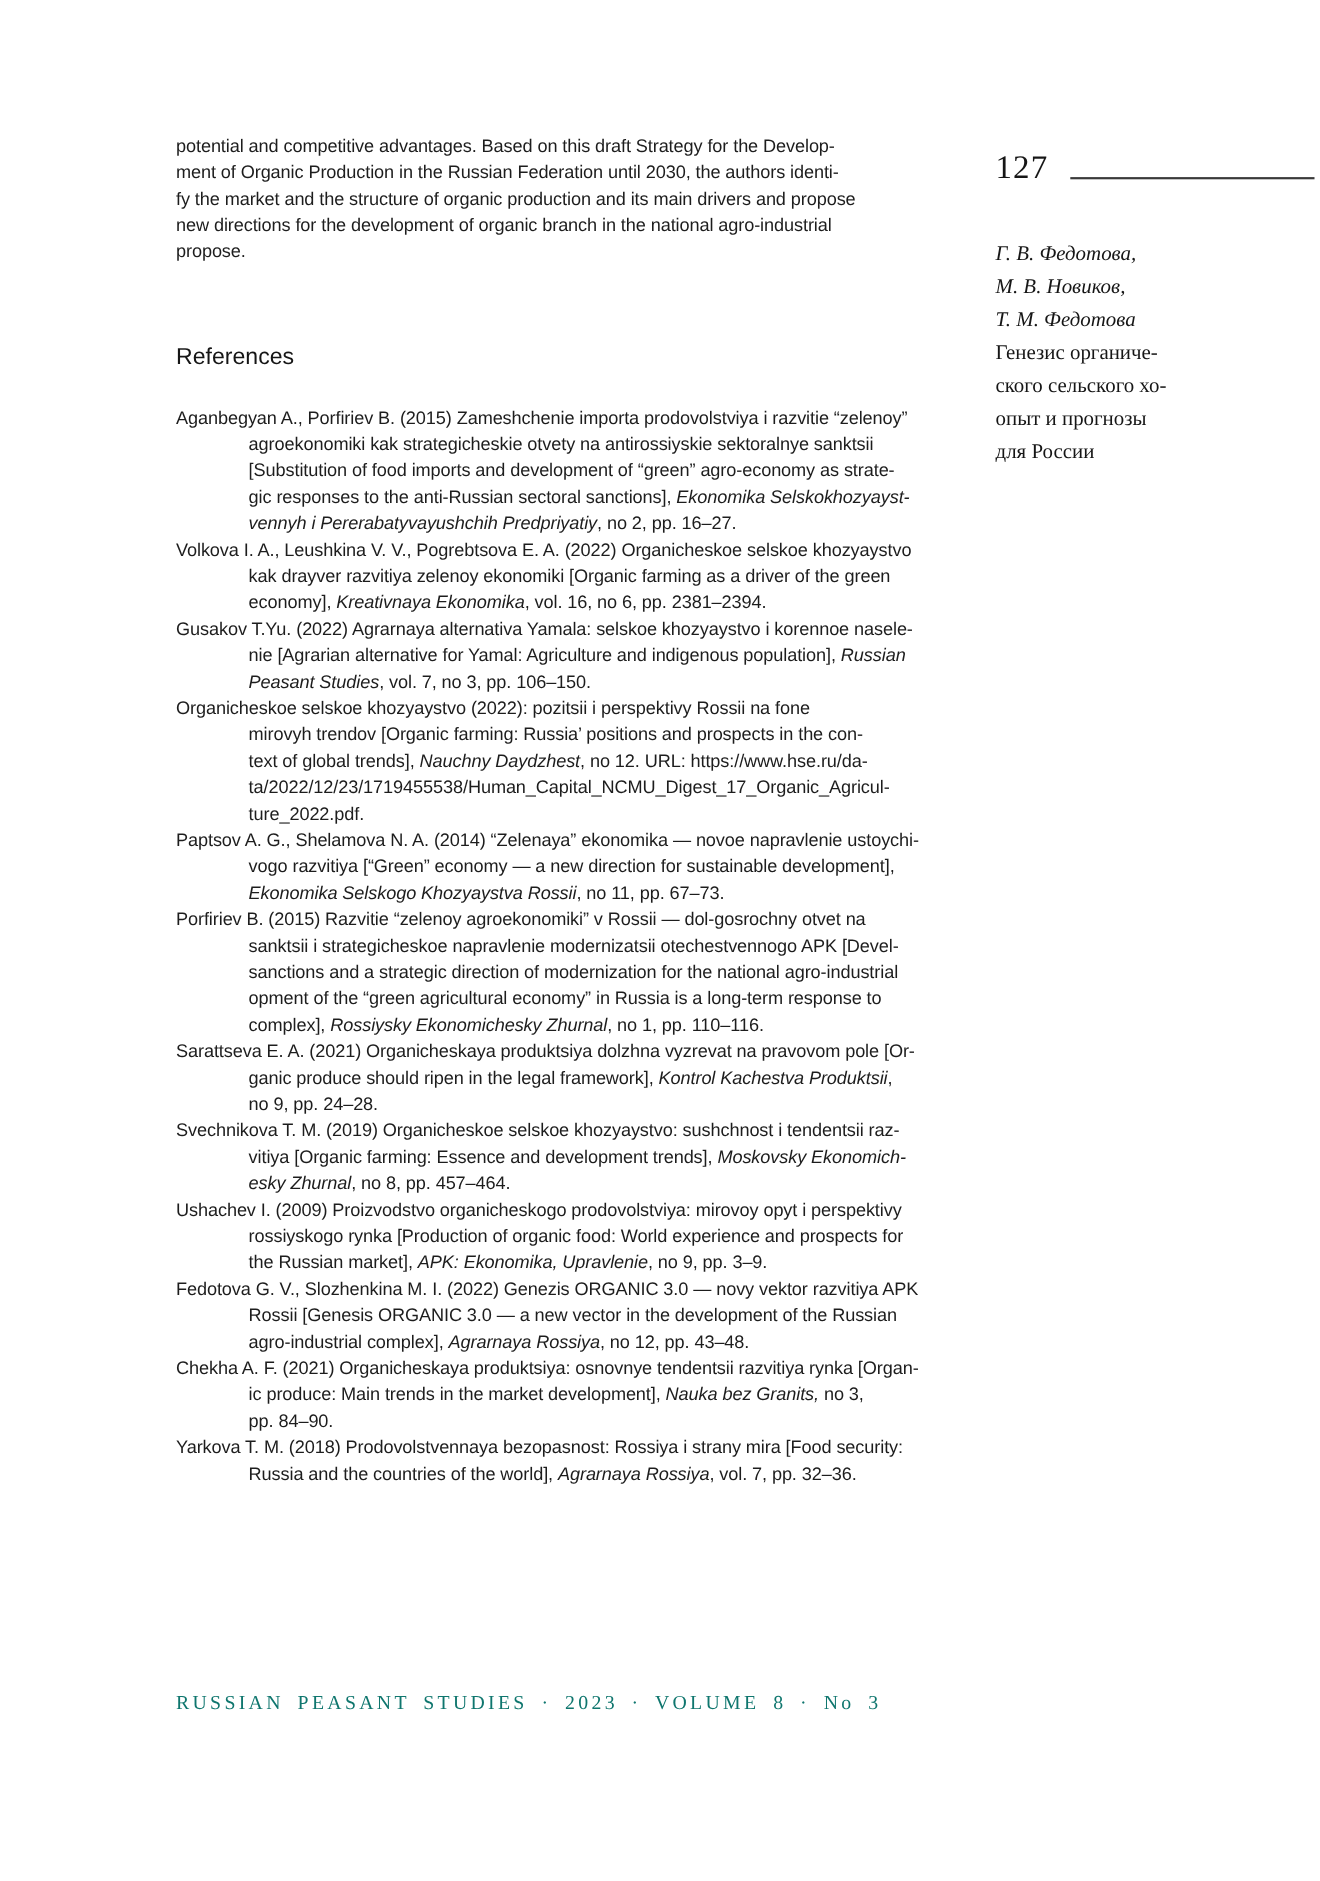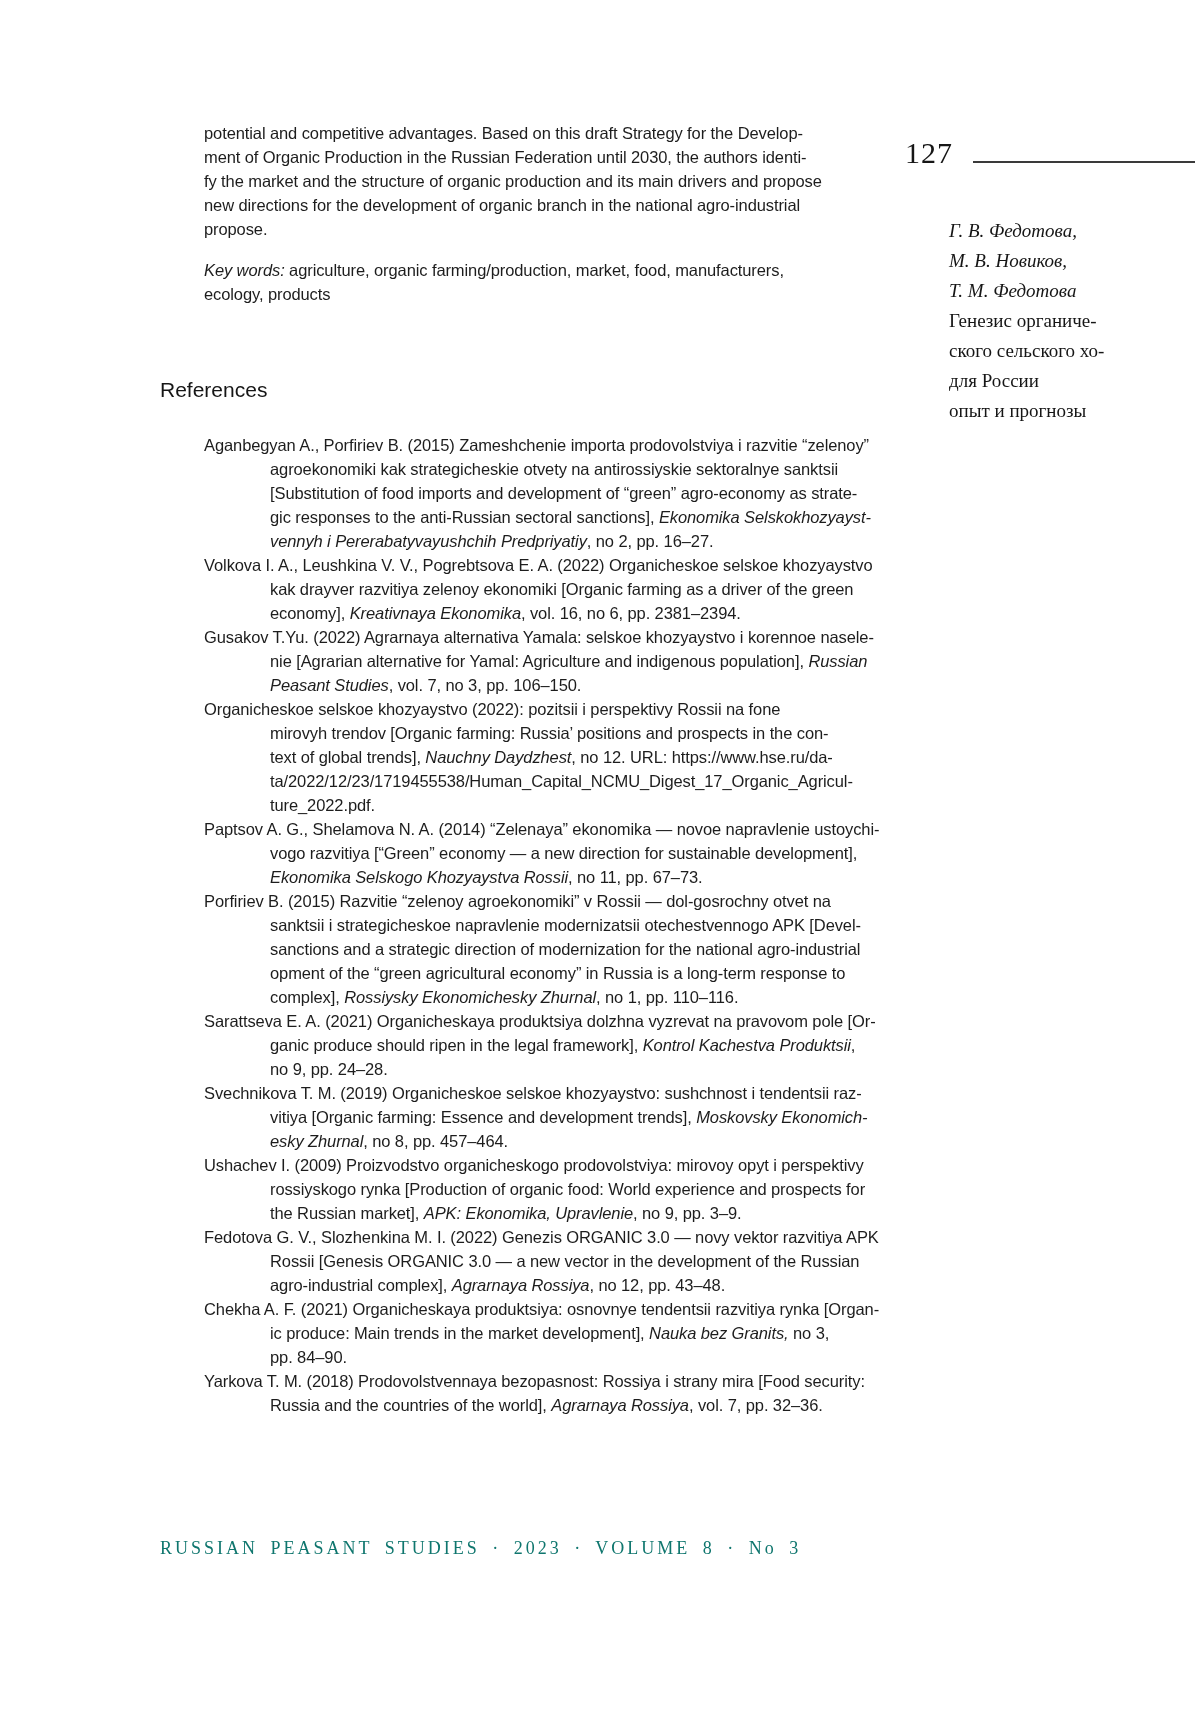--- a/index.html
+++ b/index.html
@@ -2,21 +2,21 @@
 <html><head>
 <meta charset="utf-8">
 <style>
   html,body{margin:0;padding:0;}
   body{
     width:1200px;height:1710px;background:#ffffff;position:relative;
     font-family:"Liberation Sans",sans-serif;color:#1d1d1d;
     -webkit-font-smoothing:antialiased;
   }
   .main{position:absolute;left:160px;top:121px;width:730px;}
-  .tline{white-space:nowrap;margin-left:44px;}
+  .tline{white-space:nowrap;}
   .para{font-size:16.5px;line-height:24px;letter-spacing:-0.1px;}
   .keywords{margin-top:17px;}
   .it{font-style:italic;}
   .refs-heading{
     margin:0;margin-top:72px;font-size:21px;font-weight:400;
     letter-spacing:0;color:#161616;
   }
   .ref-list{margin-top:31px;font-size:16.5px;line-height:24px;letter-spacing:-0.1px;}
   .ref-entry{margin:0;}
   .ref-list .tline.cont{padding-left:66px;}
@@ -38,24 +38,20 @@
 </head>
 <body>
 
 <div class="main">
   <div class="para">
       <div class="tline"><span>potential and competitive advantages. Based on this draft Strategy for the Develop-</span></div>
       <div class="tline"><span>ment of Organic Production in the Russian Federation until 2030, the authors identi-</span></div>
       <div class="tline"><span>fy the market and the structure of organic production and its main drivers and propose</span></div>
       <div class="tline"><span>new directions for the development of organic branch in the national agro-industrial</span></div>
       <div class="tline"><span>propose.</span></div>
-    </div>
-  <div class="para keywords">
-      <div class="tline"><span class="it">Key words:</span><span> agriculture, organic farming/production, market, food, manufacturers,</span></div>
-      <div class="tline"><span>ecology, products</span></div>
     </div>
   <h2 class="refs-heading">References</h2>
   <div class="ref-list">
       <div class="ref-entry">
         <div class="tline"><span>Aganbegyan A., Porfiriev B. (2015) Zameshchenie importa prodovolstviya i razvitie “zelenoy”</span></div>
         <div class="tline cont"><span>agroekonomiki kak strategicheskie otvety na antirossiyskie sektoralnye sanktsii</span></div>
         <div class="tline cont"><span>[Substitution of food imports and development of “green” agro-economy as strate-</span></div>
         <div class="tline cont"><span>gic responses to the anti-Russian sectoral sanctions], </span><span class="it">Ekonomika Selskokhozyayst-</span></div>
         <div class="tline cont"><span class="it">vennyh i Pererabatyvayushchih Predpriyatiy</span><span>, no 2, pp. 16–27.</span></div>
       </div>
@@ -126,18 +122,18 @@
     <span class="rule"></span>
   </div>
   <div class="authors">
       <div class="tline"><span>Г. В. Федотова,</span></div>
       <div class="tline"><span>М. В. Новиков,</span></div>
       <div class="tline"><span>Т. М. Федотова</span></div>
     </div>
   <div class="side-title">
       <div class="tline"><span>Генезис органиче-</span></div>
       <div class="tline"><span>ского сельского хо-</span></div>
+      <div class="tline"><span>опыт и прогнозы</span></div>
       <div class="tline"><span>для России</span></div>
-      <div class="tline"><span>опыт и прогнозы</span></div>
     </div>
 </div>
 
 <div class="footer">RUSSIAN PEASANT STUDIES · 2023 · VOLUME 8 · No 3</div>
 
 </body></html>

